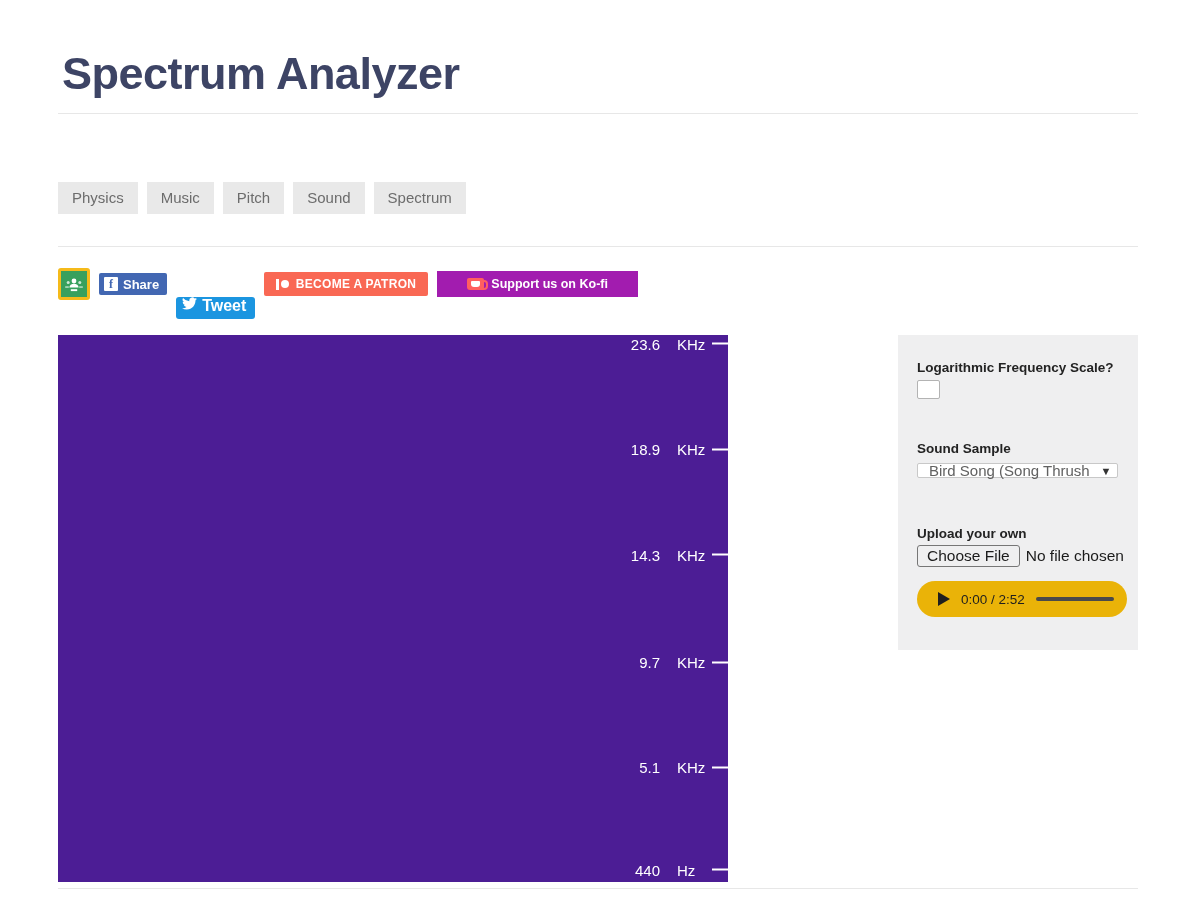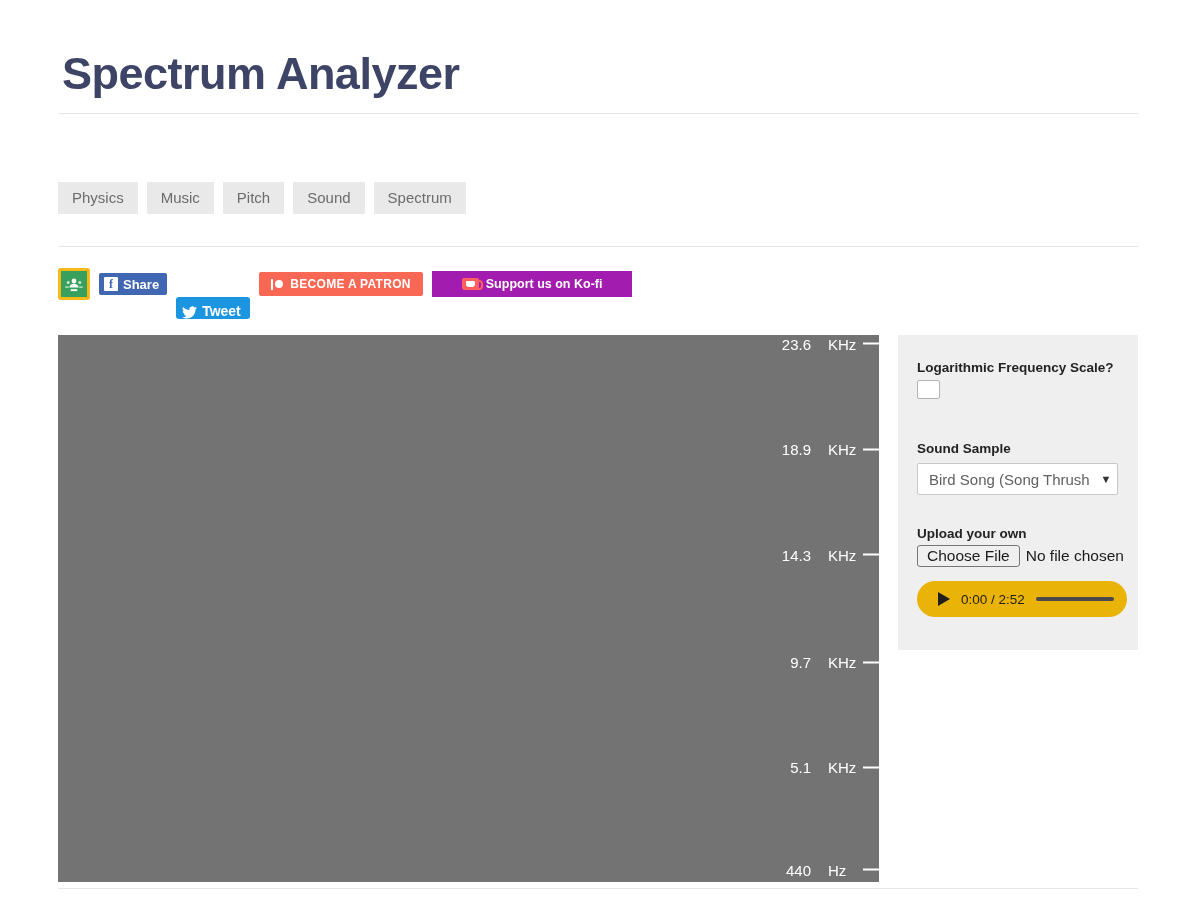--- a/index.html
+++ b/index.html
@@ -90,24 +90,24 @@
   .fb-f {
     display:inline-flex; align-items:center; justify-content:center;
     width: 14px; height: 14px;
     background: #fff; color: #4267b2;
     font-weight: bold; font-size: 12px;
     font-family: "Liberation Serif", serif;
     border-radius: 1px;
     line-height: 14px;
   }
   .btn-tw {
-    display: flex; align-items: flex-end; gap: 5px;
+    display: flex; align-items: flex-start; gap: 5px;
     background: #1b95e0;
     color: #fff;
-    font-size: 14px; font-weight: bold;
+    font-size: 16px; font-weight: bold;
     height: 22px;
     padding: 0 9px 0 6px;
     border: none; border-radius: 3px;
     cursor: pointer;
     margin-top: 48px;
   }
   .btn-patreon {
     display: flex; align-items: center; gap: 7px;
     background: #f96854;
     color: #fff;
@@ -150,22 +150,22 @@
   .kofi-inner {
     width: 9px; height: 6px;
     background: #fff;
     border-radius: 1px 1px 3px 3px;
   }
 
   
   .spectrogram {
     position: absolute;
     left: 58px; top: 335px;
-    width: 821px; height: 547px;
-    background: #737373;
+    width: 670px; height: 547px;
+    background: #4c1d95;
     overflow: hidden;
   }
   .axis-tick {
     position: absolute;
     right: 0;
     display: flex;
     align-items: center;
     justify-content: flex-end;
     color: #ffffff;
     font-size: 15px;
@@ -207,21 +207,21 @@
     background: #ffffff;
     border: 1px solid #b3b3b3;
     border-radius: 2px;
     padding: 0;
     cursor: pointer;
   }
 
   .select-box {
     position: absolute;
     left: 19px; top: 128px;
-    width: 201px; height: 32px;
+    width: 201px; height: 15px;
     background: #ffffff;
     border: 1px solid #c8c8c8;
     border-radius: 2px;
     display: flex;
     align-items: center;
     cursor: pointer;
   }
   .select-text {
     flex: 1;
     padding-left: 11px;

